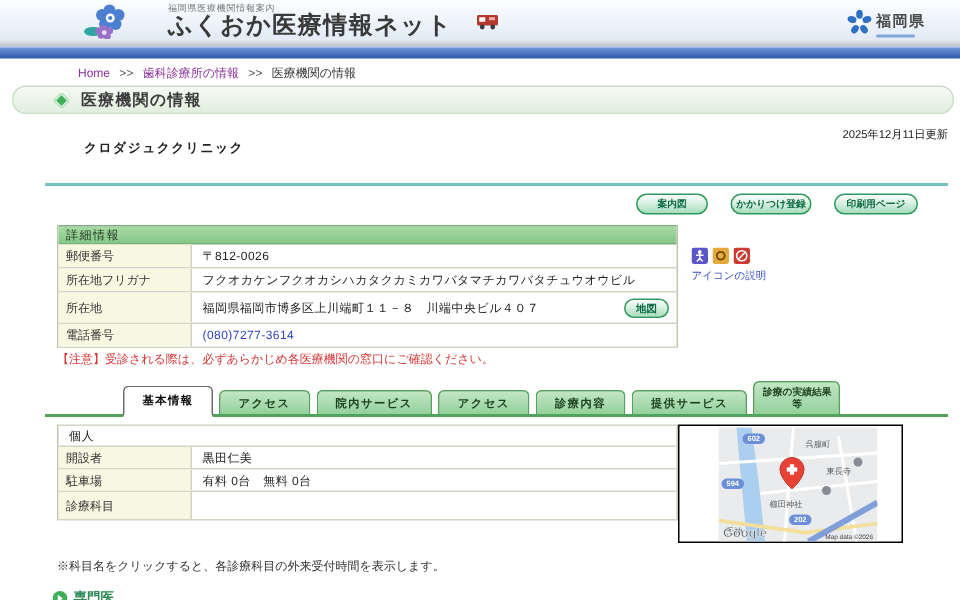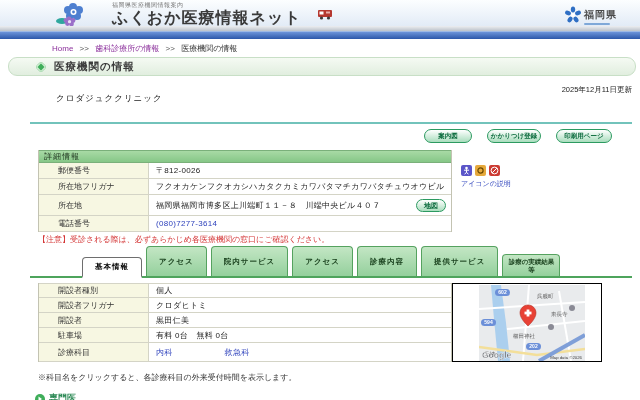--- a/index.html
+++ b/index.html
@@ -33,21 +33,21 @@
     background:linear-gradient(#f5faf3,#e1eedf); border:1px solid #c8dfc6; border-radius:9px;
     display:flex; align-items:center; padding-left:28px; }
   .section-icon { width:8px; height:8px; background:#3fae5a; transform:rotate(45deg);
     border-radius:2px; margin-right:9px; box-shadow:inset 0 0 0 1.5px #cdebcf; }
   .section-title { font-size:10.5px; font-weight:bold; color:#3c3c3c; letter-spacing:1px; }
 
   .updated { position:absolute; left:430px; top:85px; width:202px; text-align:right;
     font-size:7.5px; color:#222; }
 
   
-  .clinic-kana { position:absolute; left:56px; top:93px; font-size:8.5px; font-weight:normal;
+  .clinic-kana { position:absolute; left:56px; top:93px; font-size:8.5px; font-weight:bold;
     color:#222; letter-spacing:1px; }
   .clinic-row { position:absolute; left:34px; top:103px; display:flex; align-items:center; }
   .clinic-bullet { width:13px; height:13px; border:2px solid #1f8a60; background:#4ab88a;
     border-radius:3px; box-shadow:inset 0 0 0 1px #bfe8d6; margin-right:7px; }
   .clinic-name { font-size:17px; font-weight:bold; color:#111; letter-spacing:2px; }
   .teal-line { position:absolute; left:30px; top:122px; width:602px; height:2px; background:#72c3bb; }
 
   
   .gbtn { display:flex; align-items:center; justify-content:center; cursor:pointer;
     border:1px solid #2c9a60; border-radius:8px; color:#0b6b3d; font-weight:bold;
@@ -56,40 +56,40 @@
   .b-kakari { position:absolute; left:487px; top:129px; width:54px; height:14px; font-size:6.5px; }
   .b-print { position:absolute; left:556px; top:129px; width:56px; height:14px; font-size:6.5px; }
 
   
   .tbl { position:absolute; left:38px; width:414px; border-left:1px solid #c3c3b2;
     border-right:1px solid #c3c3b2; }
   .thead { height:13px; background:linear-gradient(#a8daa5,#86c787); border-top:1px solid #7ab07a;
     border-bottom:1px solid #7ab07a; font-size:8px; font-weight:normal; color:#233a23;
     display:flex; align-items:center; padding-left:5px; letter-spacing:1px; }
   .row { display:flex; border-bottom:1px solid #d4d4c6; }
-  .lbl { width:110px; background:#f7f7e2; border-right:1px solid #d4d4c6;
-    font-size:8px; color:#333; display:flex; align-items:center; padding-left:19px; flex-shrink:0; }
+  .lbl { width:89px; background:#f7f7e2; border-right:1px solid #d4d4c6;
+    font-size:8px; color:#333; display:flex; align-items:center; padding-left:5px; flex-shrink:0; }
   .val { flex:1; font-size:8px; color:#222; display:flex; align-items:center; padding-left:7px;
     position:relative; letter-spacing:.3px; }
   .val.blue { color:#2b3fbb; }
   .detail { top:150px; }
   .r16 { height:16px; } .r21 { height:21px; } .r15 { height:15px; } .r19 { height:19px; }
   .map-btn { position:absolute; right:5px; top:4px; width:30px; height:13px; font-size:7px; }
 
   
   .ficons { position:absolute; left:461px; top:165px; display:flex; gap:3px; }
   .icon-legend { position:absolute; left:461px; top:179px; font-size:7px; color:#3a4ec0;
     text-decoration:none; cursor:pointer; }
 
   .notice { position:absolute; left:38px; top:234px; font-size:8px; color:#d43636; }
 
   
   .tabbar { position:absolute; left:30px; top:252px; width:602px; height:26px;
     display:flex; align-items:flex-end; border-bottom:2px solid #4ea45c; padding-left:8px; }
-  .tab { margin-right:4px; padding:0 12px; height:30px; display:flex; align-items:center;
+  .tab { margin-right:4px; padding:0 12px; height:16px; display:flex; align-items:center;
     justify-content:center; background:linear-gradient(#c3e6c4,#94d09c); border:1px solid #55a25f;
     border-bottom:none; border-radius:4px 4px 0 0; font-size:7.5px; font-weight:bold;
     color:#1b431f; letter-spacing:1px; cursor:pointer; text-align:center; }
   .tab.active { background:#fff; border:1px solid #6e6e6e; border-bottom:2px solid #fff;
     margin-bottom:-2px; height:21px; color:#000;margin-left:44px; }
   .tab.two-line { width:58px; padding:0 4px; font-size:6.5px; letter-spacing:0;
     line-height:1.15; word-break:break-all; height:22px; }
 
   .basic { top:283px; }
   .dept-link { color:#2b3fbb; text-decoration:none; cursor:pointer; }
@@ -233,41 +233,32 @@
     <div class="tab">アクセス</div>
     <div class="tab">院内サービス</div>
     <div class="tab">アクセス</div>
     <div class="tab">診療内容</div>
     <div class="tab">提供サービス</div>
     <div class="tab two-line">診療の実績結果等</div>
   </div>
 
   <div class="tbl basic">
     <div class="row r15" style="border-top:1px solid #d4d4c6;">
-      <div class="lbl">開設者種別</div>
       <div class="val">個人</div>
-    </div>
-    <div class="row r15">
-      <div class="lbl">開設者フリガナ</div>
-      <div class="val">クロダヒトミ</div>
     </div>
     <div class="row r15">
       <div class="lbl">開設者</div>
       <div class="val">黒田仁美</div>
     </div>
     <div class="row r15">
       <div class="lbl">駐車場</div>
       <div class="val">有料 0台　無料 0台</div>
     </div>
     <div class="row r19">
       <div class="lbl">診療科目</div>
-      <div class="val">
-        <a class="dept-link">内科</a>
-        <a class="dept-link">救急科</a>
-      </div>
     </div>
   </div>
 
   <div class="map-cell">
     <div class="map">
       <svg width="106" height="76" viewBox="0 0 106 76">
         <rect width="106" height="76" fill="#e9ebed"></rect>
         <path d="M12 0 L22 0 L27 38 L31 76 L19 76 L15 34 Z" fill="#abcfee"></path>
         <g stroke="#ffffff" stroke-width="2" fill="none">
           <path d="M0 24 L106 17"></path>

